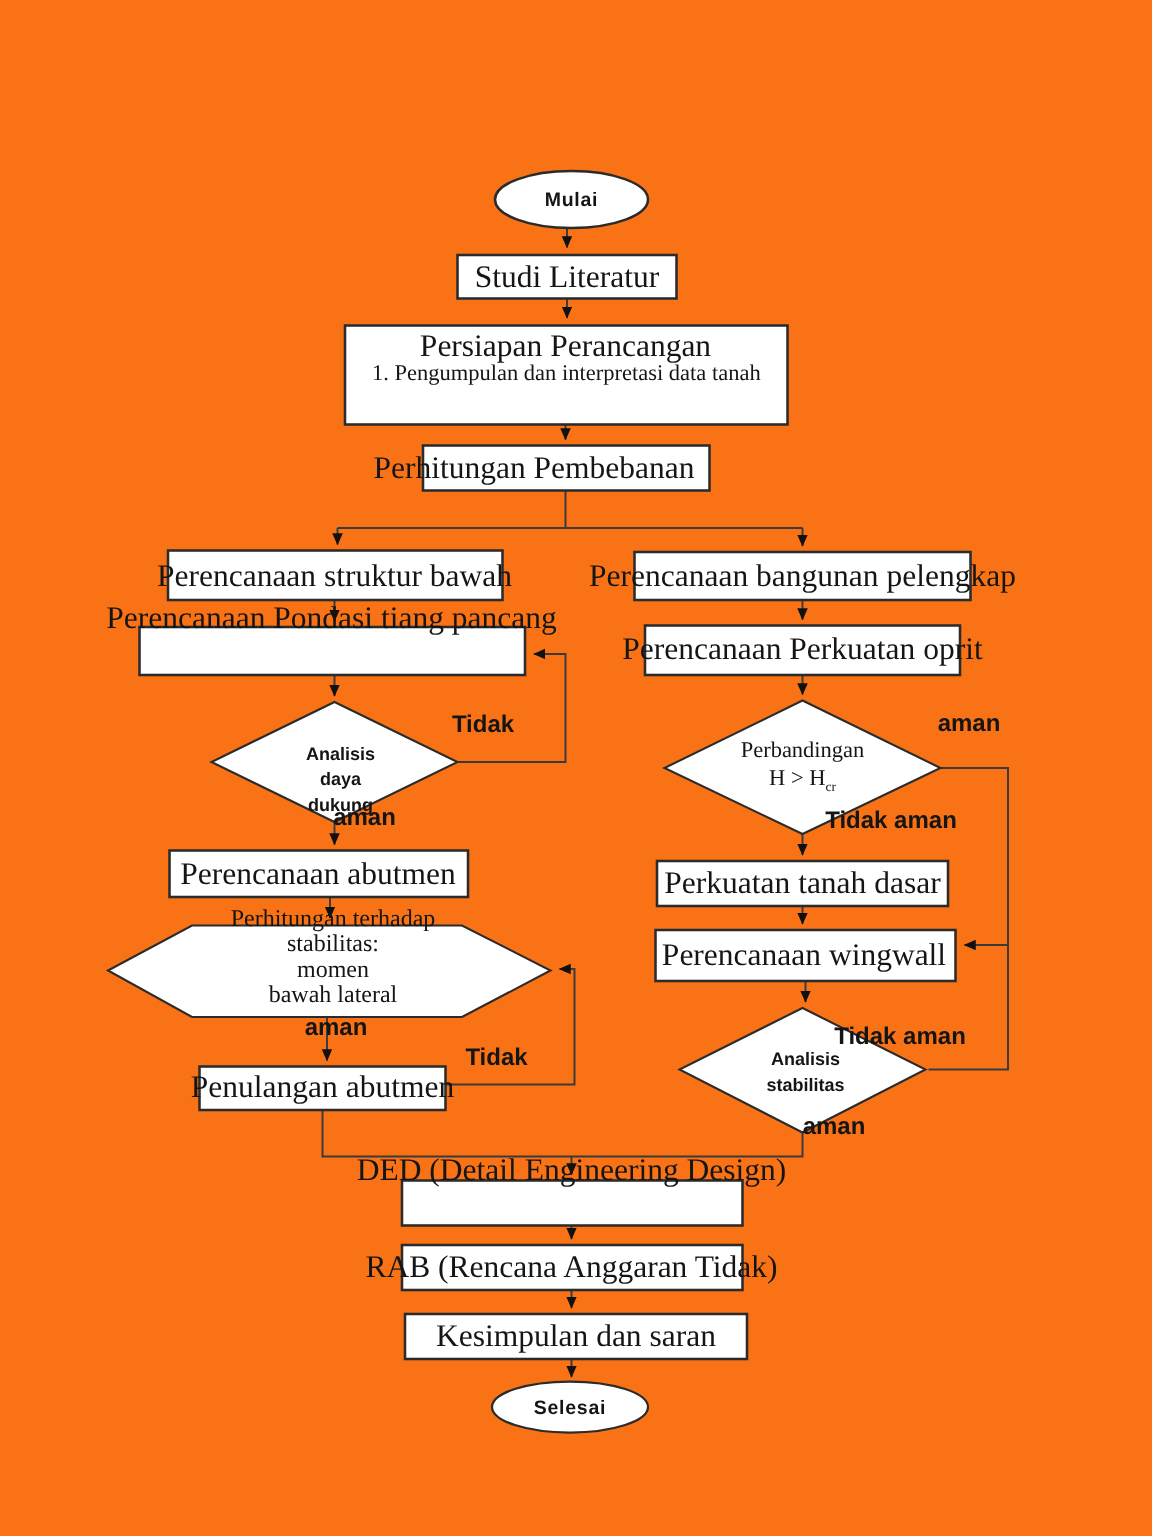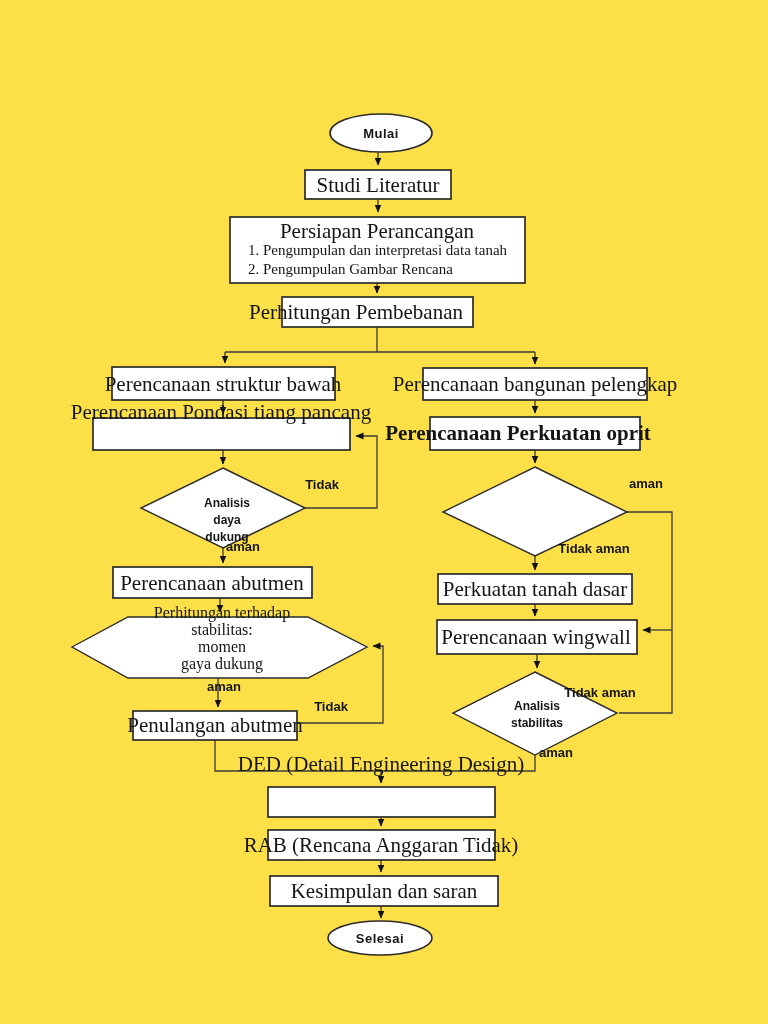--- a/index.html
+++ b/index.html
@@ -1,35 +1,35 @@
 <!DOCTYPE html>
 <html><head>
 <meta charset="utf-8">
 <style>
   html,body{margin:0;padding:0;}
   .canvas{
     position:relative;
     width:768px;height:1024px;
-    background:#fde047;
+    background:#f97316;
     overflow:hidden;
     font-family:"Liberation Serif", serif;
   }
   .flow-svg{position:absolute;left:0;top:0;}
   .lbl{
     position:absolute;
     transform:translate(-50%,-50%);
     white-space:nowrap;
     color:#151515;
     text-align:center;
   }
   .serif{font-family:"Liberation Serif", serif;font-size:21px;}
   .serif-sm{font-family:"Liberation Serif", serif;font-size:16px;line-height:17px;}
   .sans-bold{font-family:"Liberation Sans", sans-serif;font-size:12px;font-weight:700;line-height:17px;}
   .sans-term{font-family:"Liberation Sans", sans-serif;font-size:13px;font-weight:700;letter-spacing:.5px;}
-  .edge{font-family:"Liberation Sans", sans-serif;font-size:13px;font-weight:600;}
+  .edge{font-family:"Liberation Sans", sans-serif;font-size:16px;font-weight:600;}
   .list-item{
     position:absolute;
     white-space:nowrap;
     color:#151515;
     font-family:"Liberation Serif", serif;
     font-size:15px;
     transform:translate(0,-50%);
   }
   sub.cr{font-size:9px;vertical-align:-4px;font-family:"Liberation Serif", serif;}
 </style>
@@ -100,44 +100,47 @@
       <ellipse cx="380" cy="938" rx="52" ry="17" stroke-width="1.5"></ellipse>
     </g>
   </svg>
 
   <div class="lbl sans-term" style="left:381px;top:133px;">Mulai</div>
   <div class="lbl sans-term" style="left:380px;top:938px;">Selesai</div>
 
   <div class="lbl serif" style="left:378px;top:185px;">Studi Literatur</div>
   <div class="lbl serif" style="left:377px;top:231px;">Persiapan Perancangan</div>
   <div class="list-item" style="left:248px;top:250px;">1. Pengumpulan dan interpretasi data tanah</div>
-  <div class="list-item" style="left:248px;top:269px;">2. Pengumpulan Gambar Rencana</div>
   <div class="lbl serif" style="left:356px;top:312px;">Perhitungan Pembebanan</div>
   <div class="lbl serif" style="left:223px;top:384px;">Perencanaan struktur bawah</div>
   <div class="lbl serif" style="left:221px;top:412px;">Perencanaan Pondasi tiang pancang</div>
   <div class="lbl serif" style="left:212px;top:583px;">Perencanaan abutmen</div>
   <div class="lbl serif" style="left:215px;top:725px;">Penulangan abutmen</div>
   <div class="lbl serif" style="left:535px;top:384px;">Perencanaan bangunan pelengkap</div>
-  <div class="lbl serif" style="left:518px;top:433px;font-weight:bold;">Perencanaan Perkuatan oprit</div>
+  <div class="lbl serif" style="left:535px;top:433px;">Perencanaan Perkuatan oprit</div>
   <div class="lbl serif" style="left:535px;top:589px;">Perkuatan tanah dasar</div>
   <div class="lbl serif" style="left:536px;top:637px;">Perencanaan wingwall</div>
-  <div class="lbl serif" style="left:381px;top:764px;">DED (Detail Engineering Design)</div>
+  <div class="lbl serif" style="left:381px;top:780px;">DED (Detail Engineering Design)</div>
   <div class="lbl serif" style="left:381px;top:845px;">RAB (Rencana Anggaran Tidak)</div>
   <div class="lbl serif" style="left:384px;top:891px;">Kesimpulan dan saran</div>
 
   <div class="lbl sans-bold" style="left:227px;top:520px;">
     <div>Analisis</div>
     <div>daya</div>
     <div>dukung</div>
   </div>
   <div class="lbl serif-sm" style="left:222px;top:638px;">
     <div>Perhitungan terhadap</div>
     <div>stabilitas:</div>
     <div>momen</div>
-    <div>gaya dukung</div>
+    <div>bawah lateral</div>
+  </div>
+  <div class="lbl serif-sm" style="left:535px;top:513px;font-size:15px;line-height:19px;">
+    <div>Perbandingan</div>
+    <div><span>H &gt; H</span><sub class="cr">cr</sub></div>
   </div>
   <div class="lbl sans-bold" style="left:537px;top:715px;">
     <div>Analisis</div>
     <div>stabilitas</div>
   </div>
 
   <div class="lbl edge" style="left:322px;top:484px;">Tidak</div>
   <div class="lbl edge" style="left:243px;top:546px;">aman</div>
   <div class="lbl edge" style="left:224px;top:686px;">aman</div>
   <div class="lbl edge" style="left:331px;top:706px;">Tidak</div>

